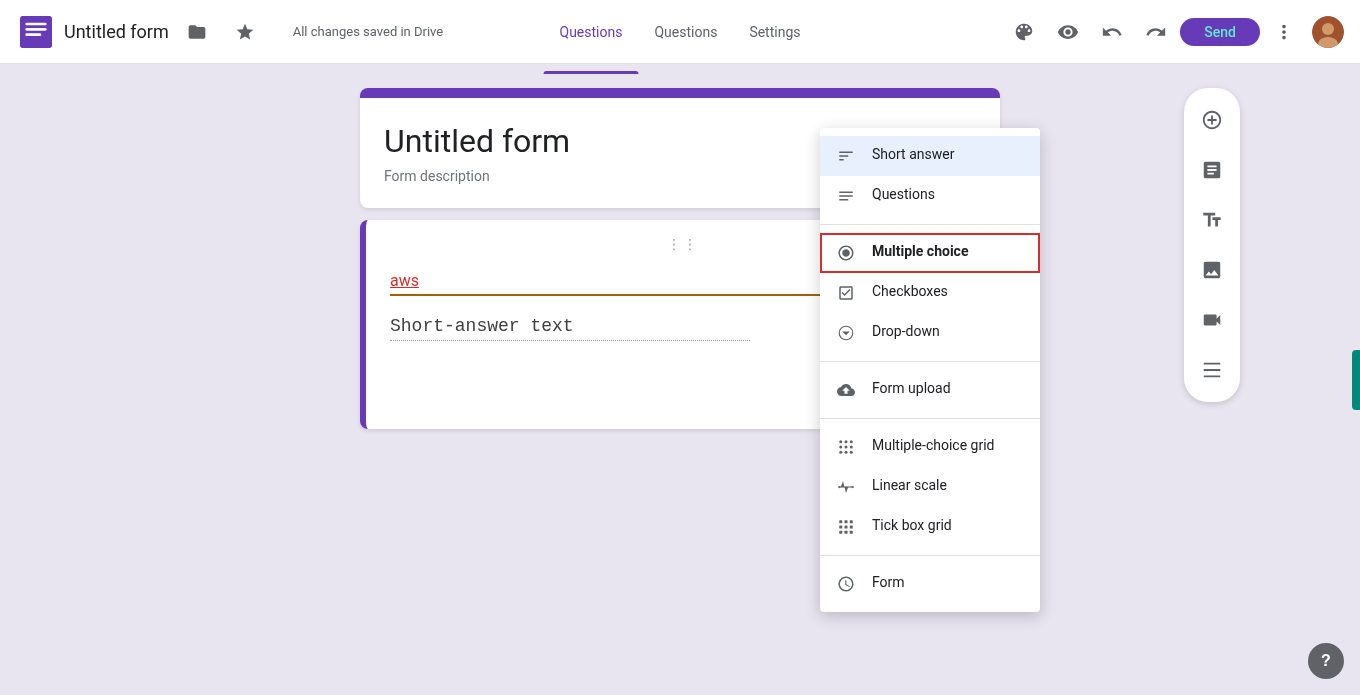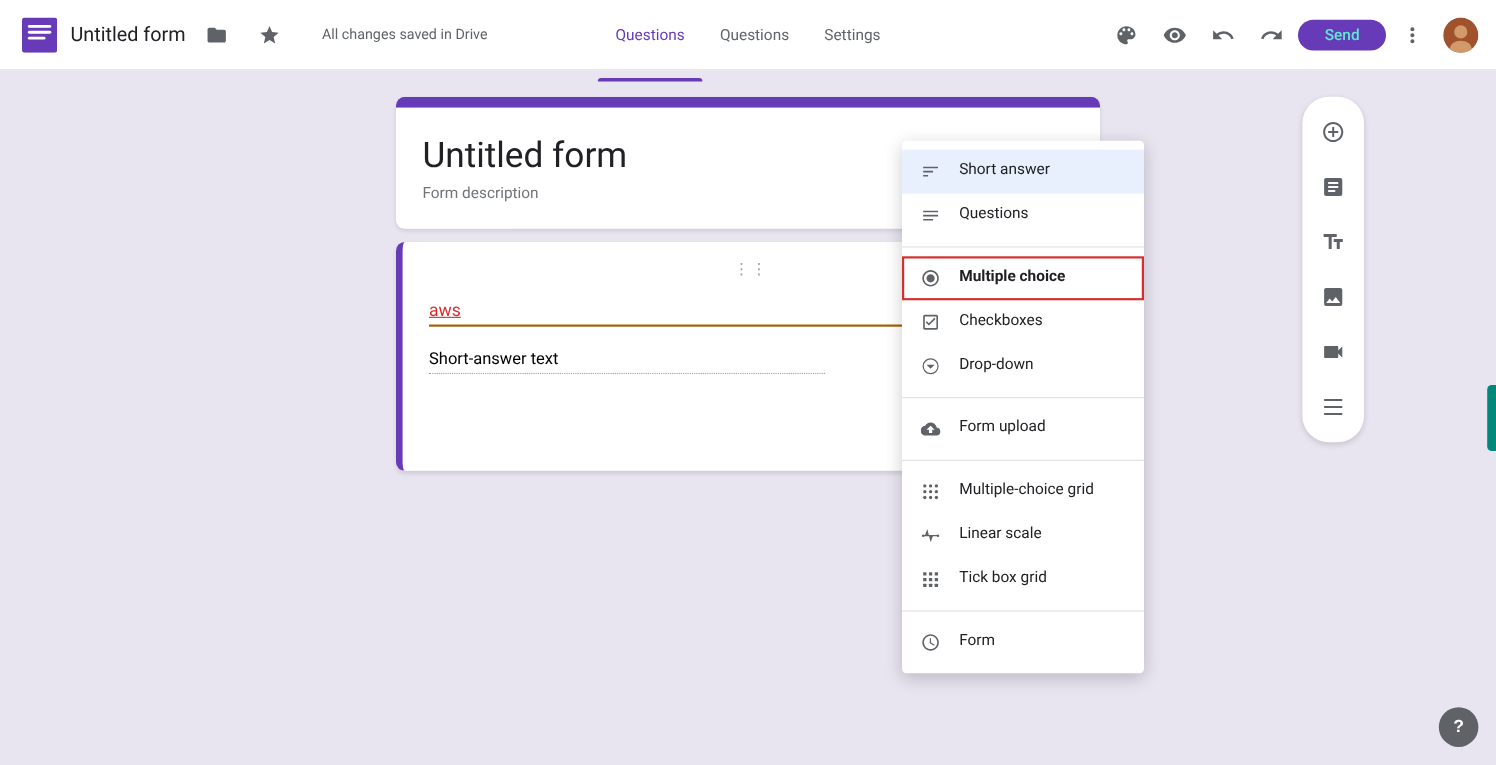--- a/index.html
+++ b/index.html
@@ -190,26 +190,27 @@
       height: 36px;
       border: none;
       background: transparent;
       cursor: pointer;
       color: #5f6368;
       display: flex;
       align-items: center;
       justify-content: center;
     }
     .short-answer-placeholder {
-      font-size: 15px;
-      color: #000000;
+      font-size: 18px;
+      color: #404040;
       border-bottom: 1px dotted #9aa0a6;
       padding: 8px 0 4px;
       width: 360px;
       margin-top: 12px;
+      font-family: Liberation Mono, monospace;
     }
     .question-footer {
       display: flex;
       justify-content: flex-end;
       align-items: center;
       margin-top: 24px;
     }
     .footer-icon-btn {
       width: 40px;
       height: 40px;

